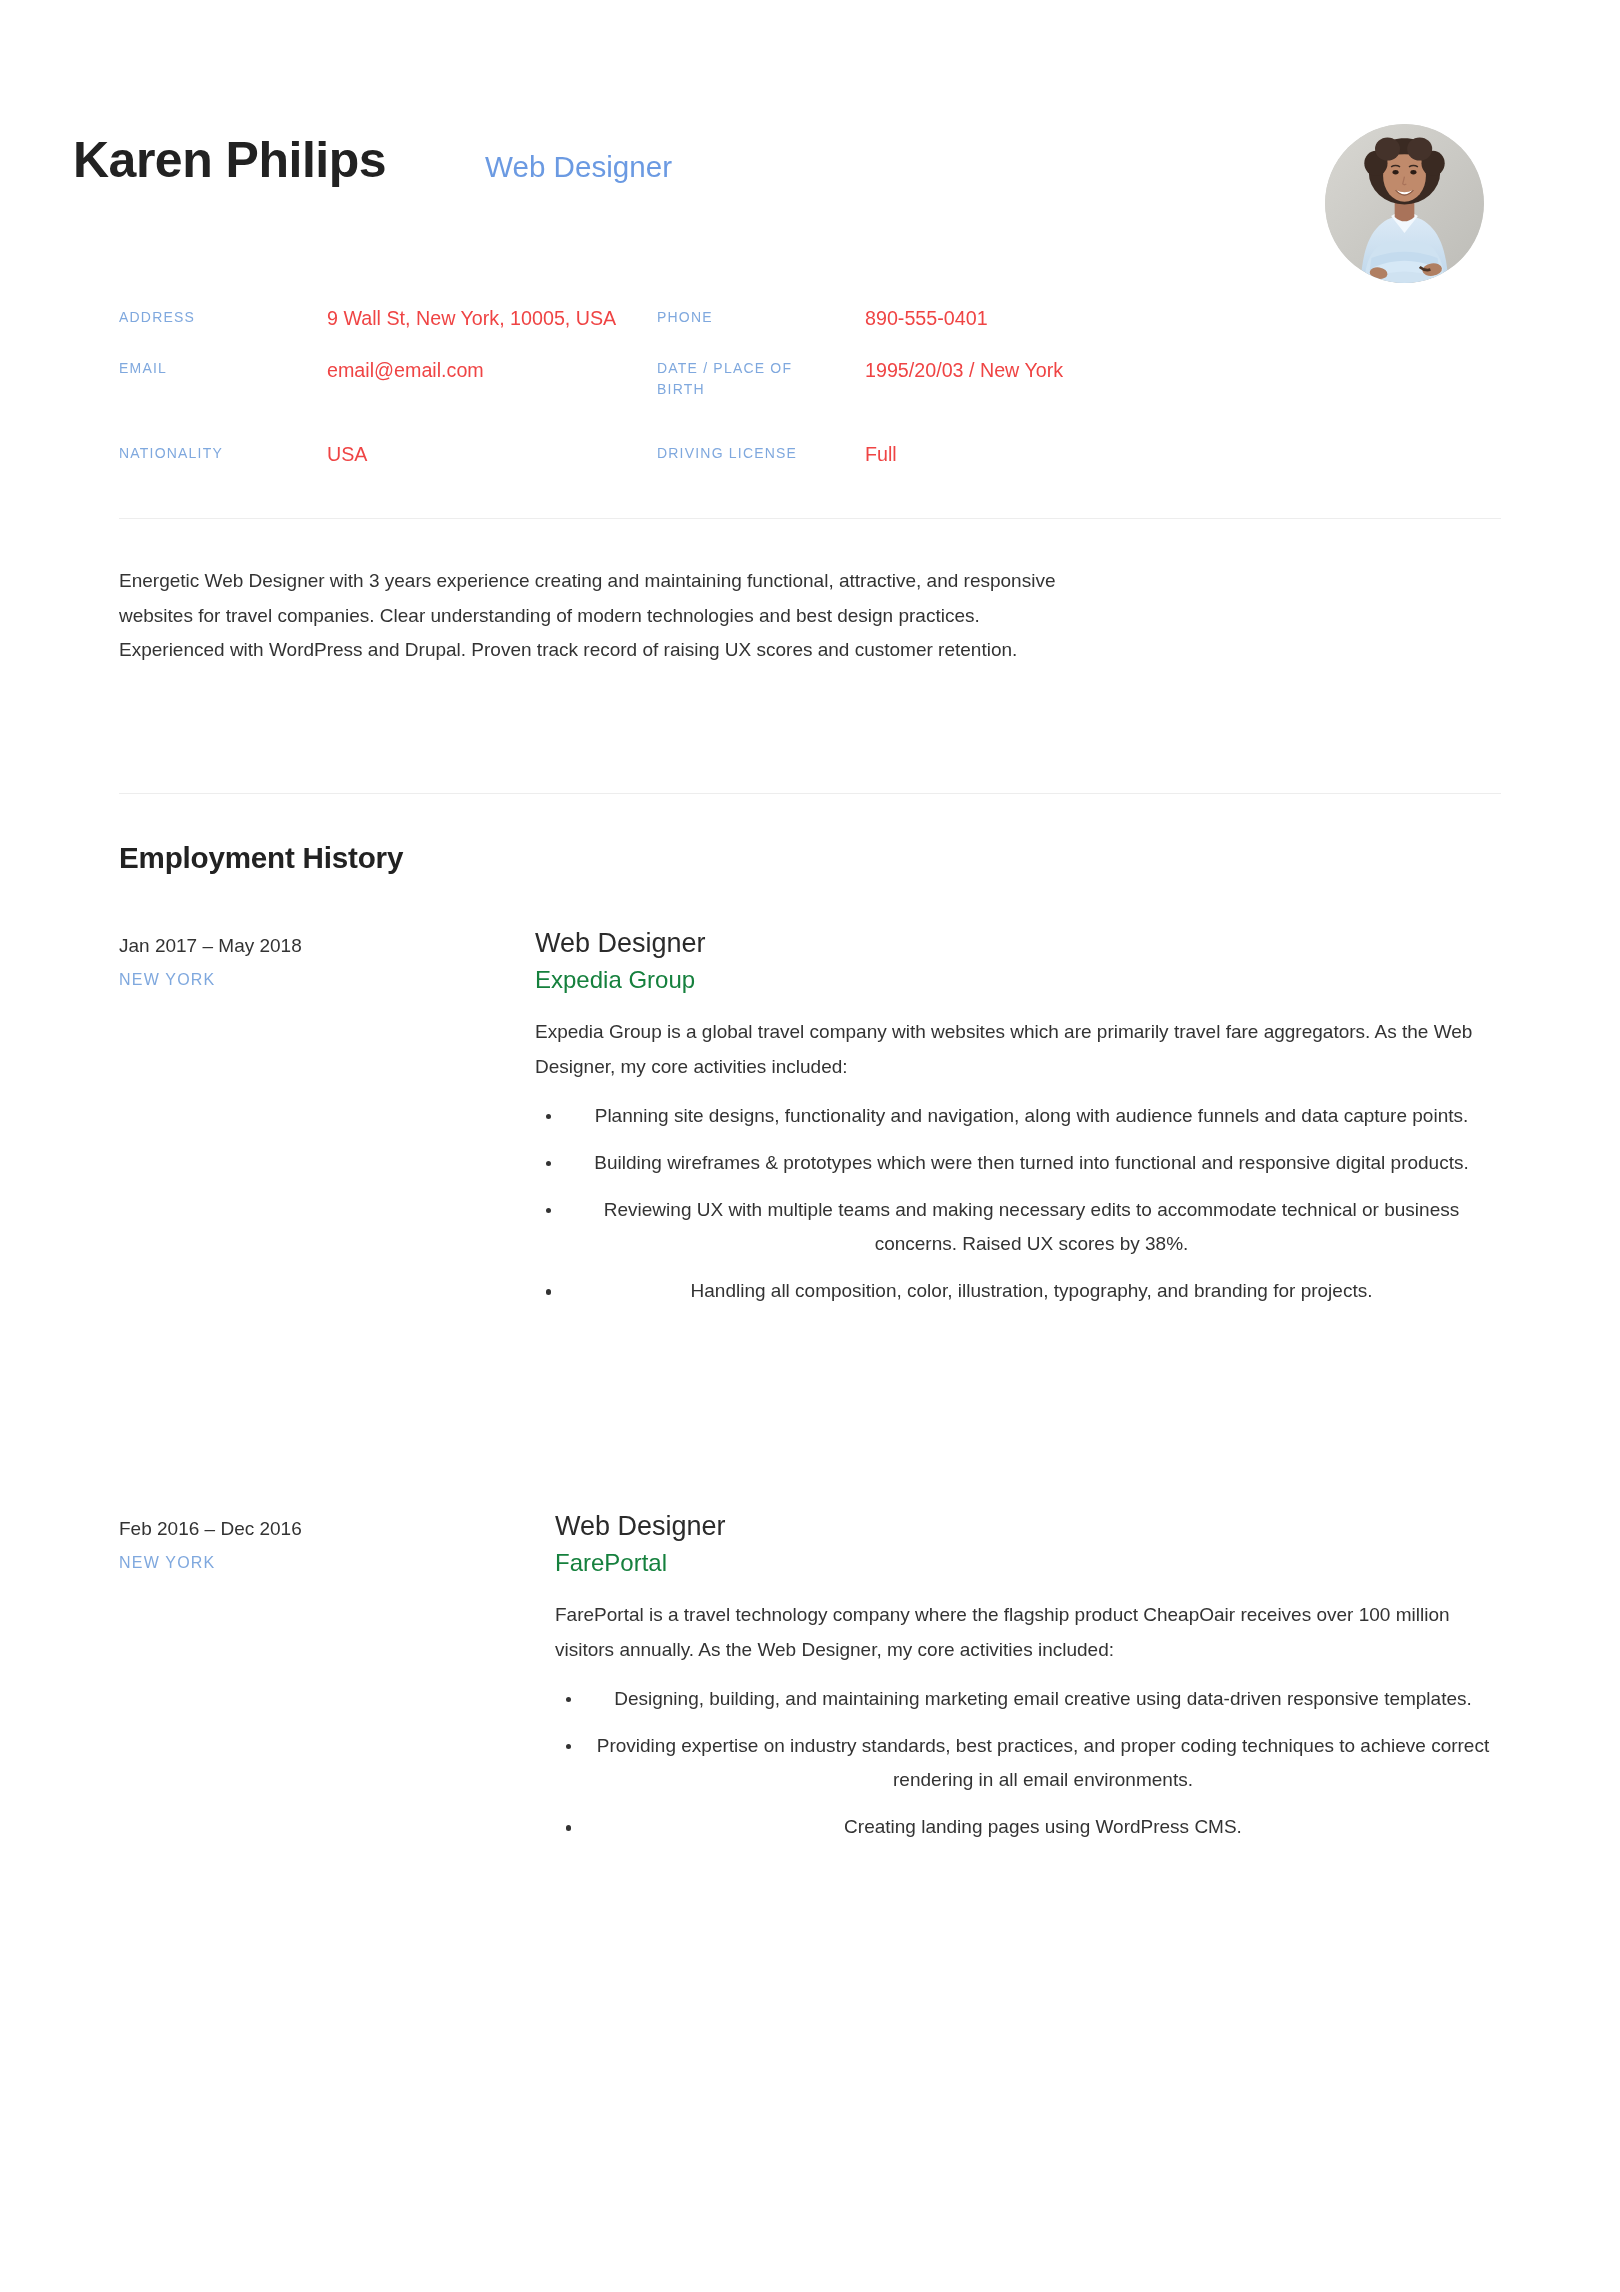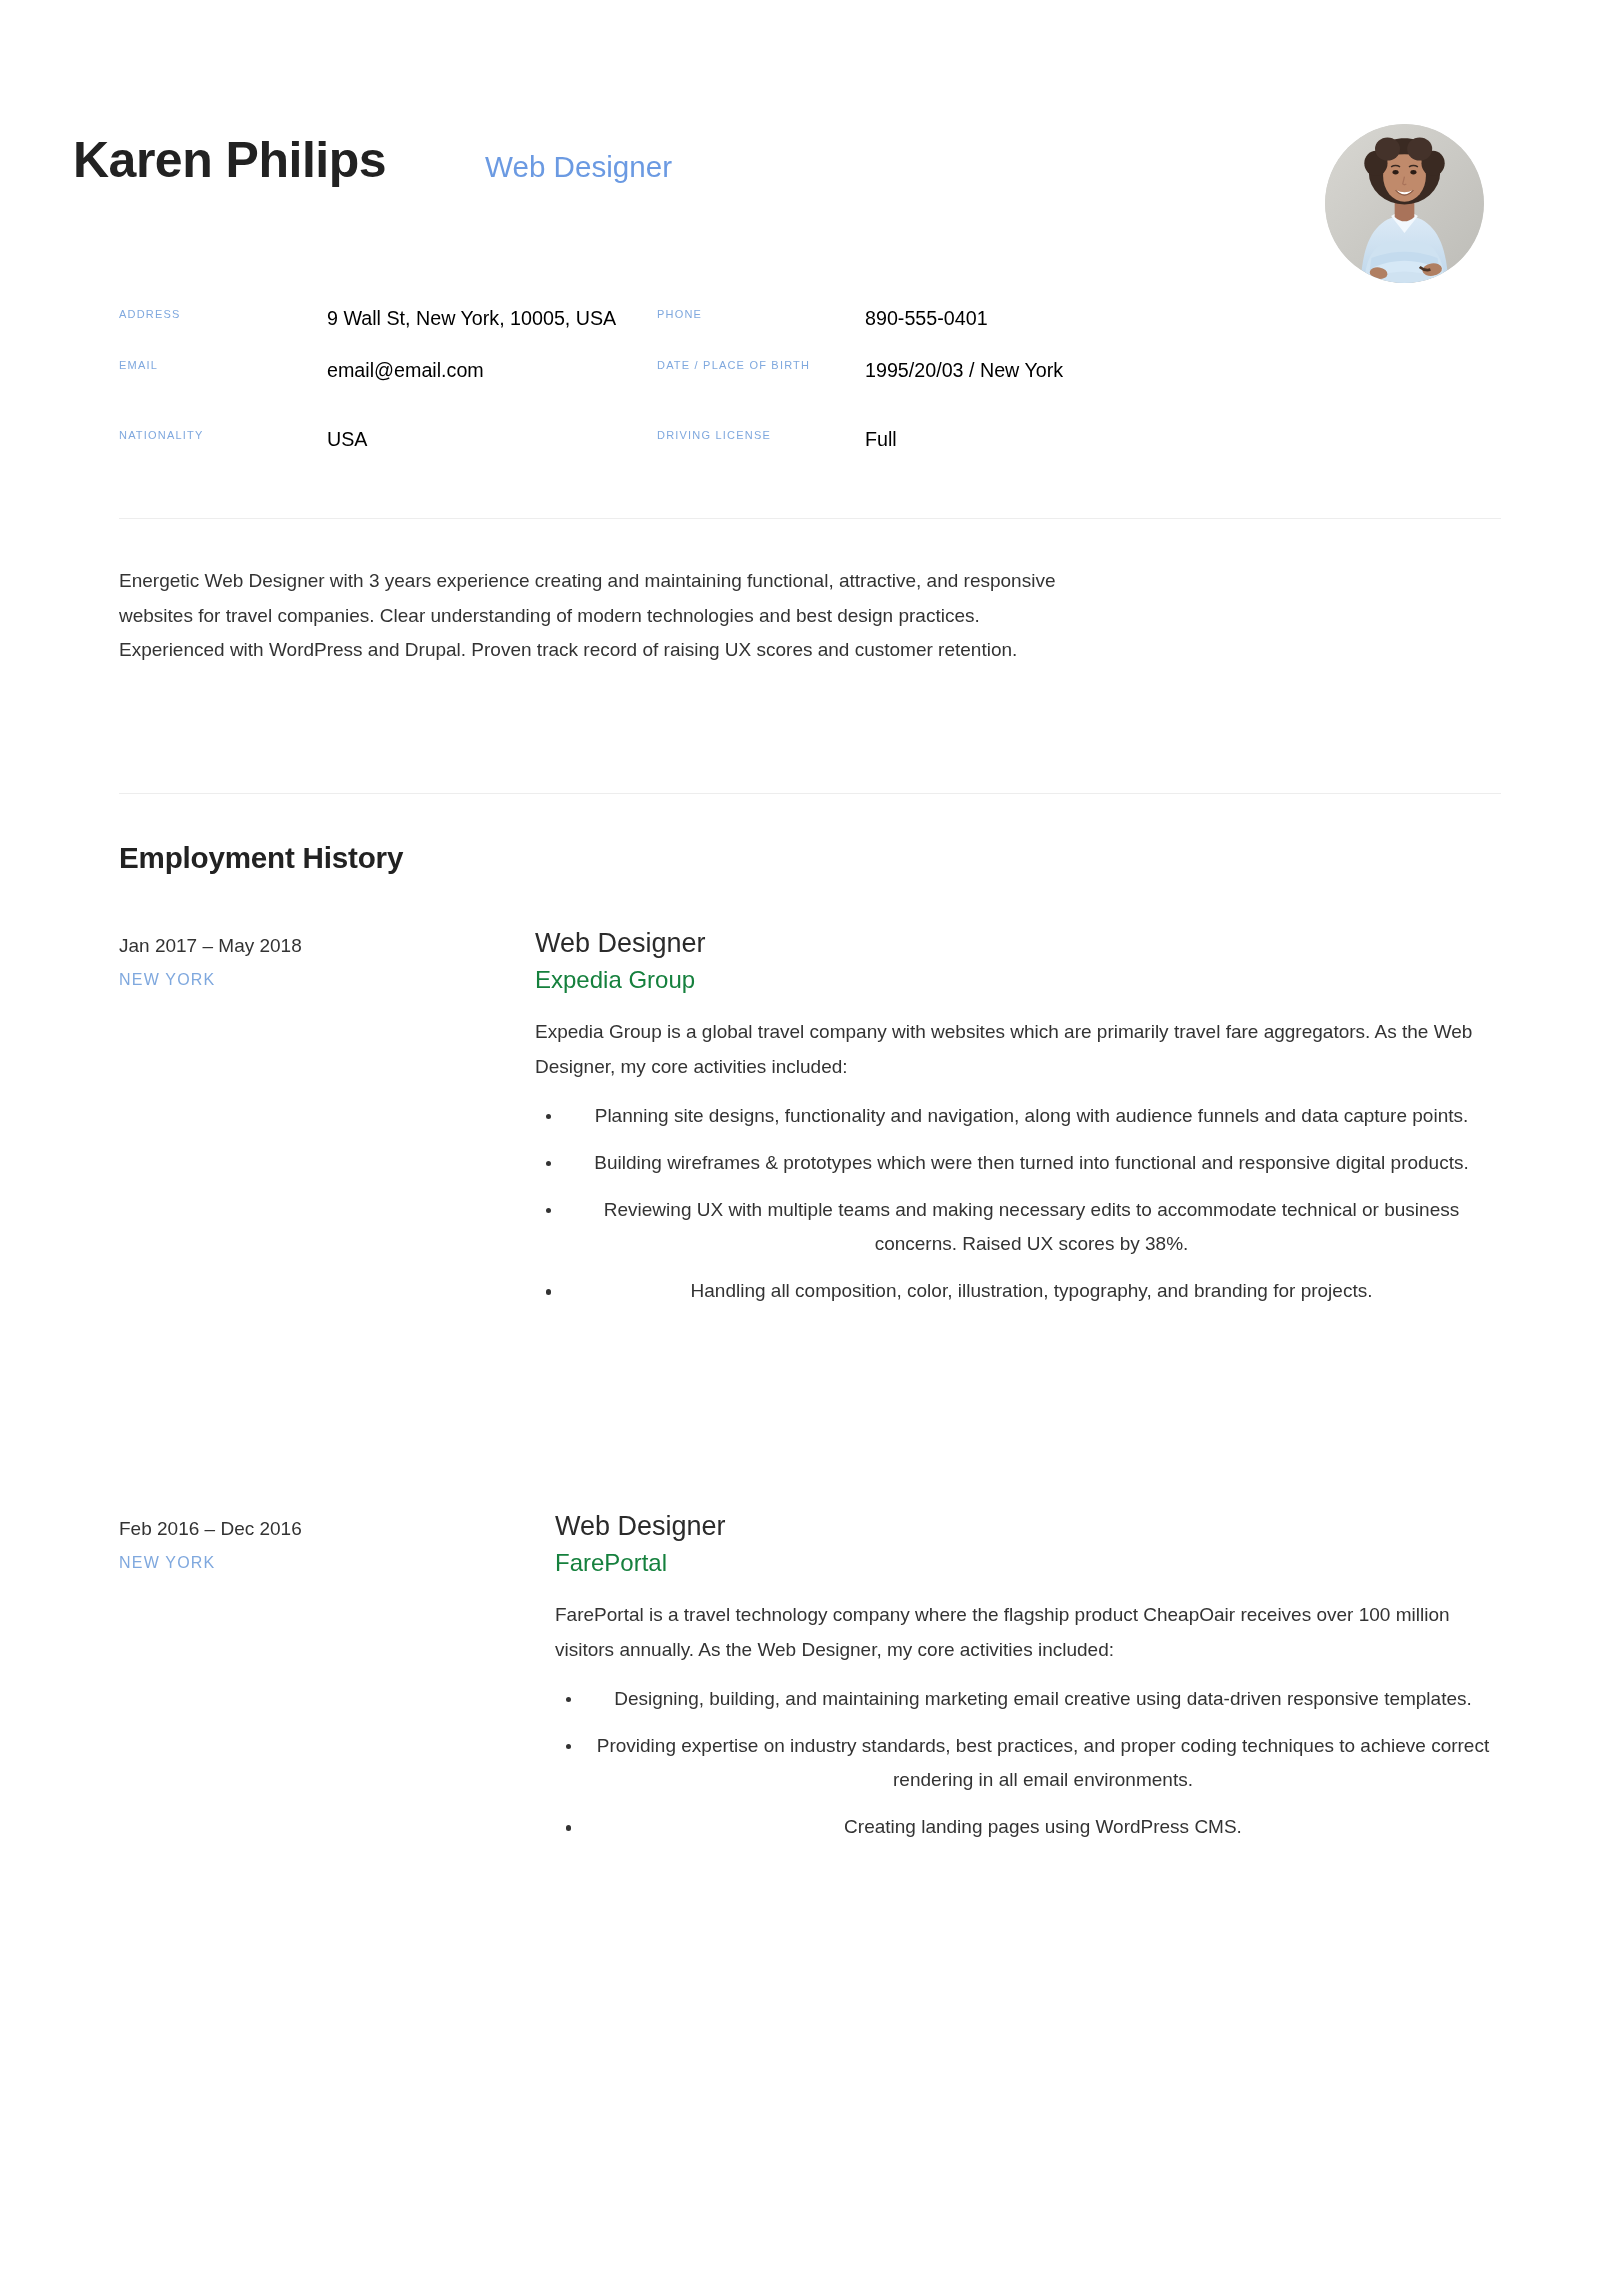--- a/index.html
+++ b/index.html
@@ -33,25 +33,25 @@
   .avatar svg { display:block; width:159px; height:159px; }
 
   
   .contact {
     position:absolute; top:304px; left:119px; right:119px;
     display:grid;
     grid-template-columns: 208px 330px 208px 1fr;
     row-gap:0; column-gap:0;
   }
   .c-label {
-    font-size:11px; color:#7fa8de; letter-spacing:1.2px;
+    font-size:14px; color:#7fa8de; letter-spacing:1.2px;
     text-transform:uppercase; line-height:1.45; padding-top:2.7px;
   }
   .c-value {
-    font-size:19.7px; color:#000000; line-height:1.45;
+    font-size:19.7px; color:#ef4444; line-height:1.45;
   }
   .row-gap-a { height:41px; }
   .row-gap-b { height:23px; }
 
   
   .divider {
     position:absolute; left:119px; right:119px; height:0.9px;
     background:#ededed;
   }
 

